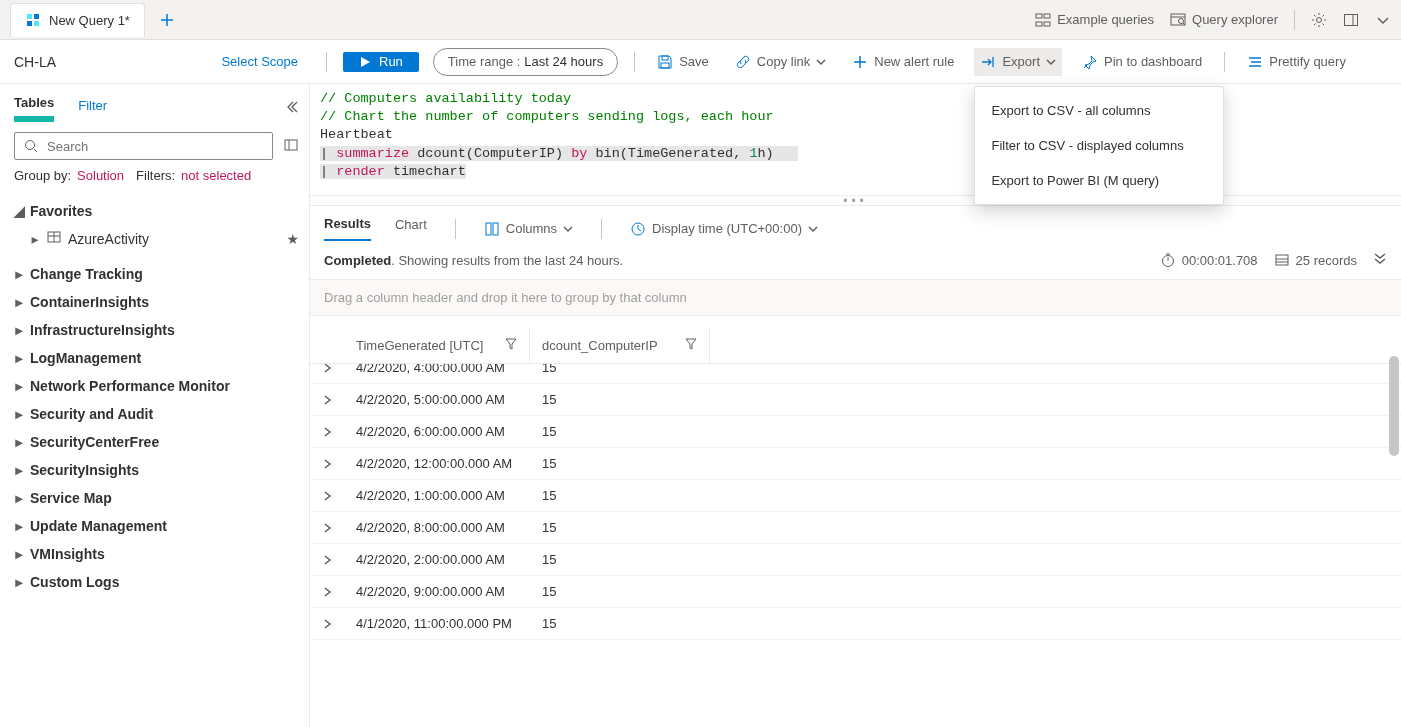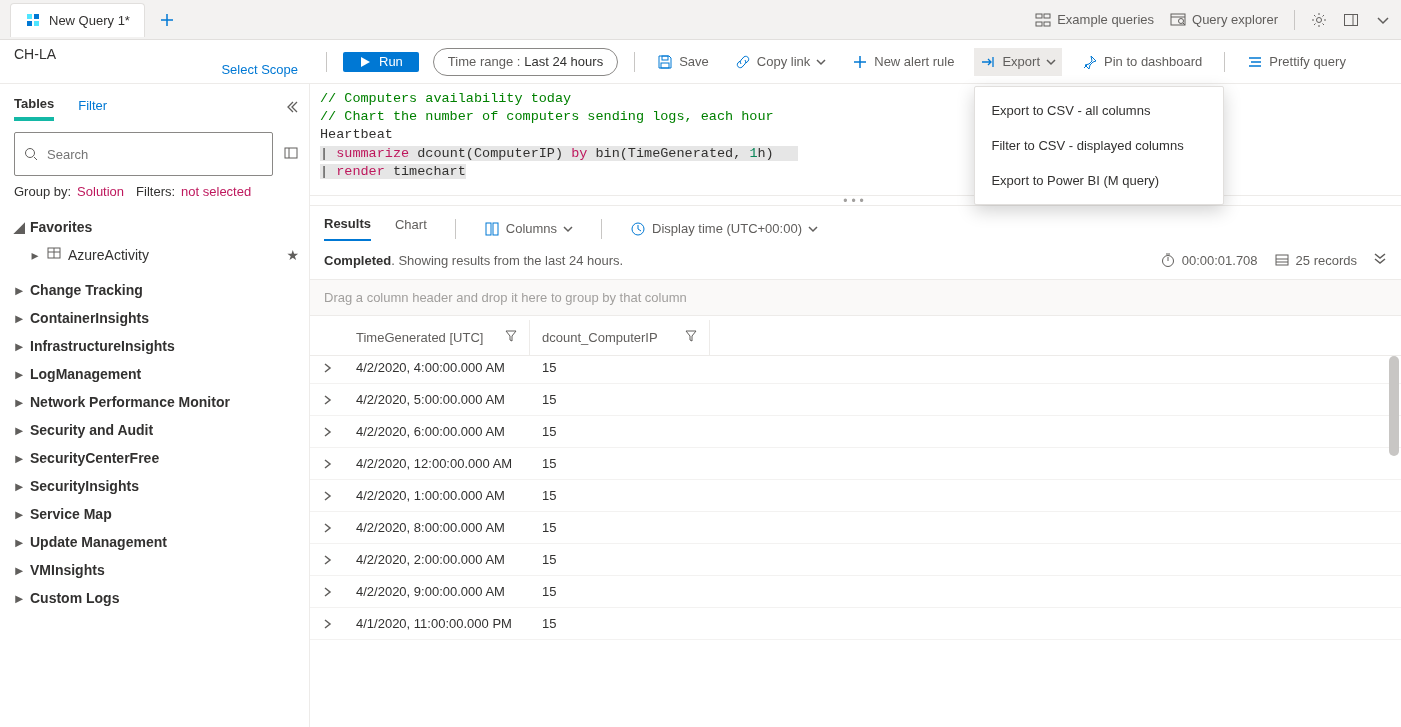--- a/index.html
+++ b/index.html
@@ -14,21 +14,21 @@
   .topbar-spacer { flex: 1; }
   .topbar-right { display: flex; align-items: center; gap: 16px; color: #605e5c; justify-content: center; }
   .topbar-right .btn-ghost { display: flex; align-items: center; gap: 6px; cursor: pointer; }
   .vsep { width: 1px; height: 20px; background: #c8c6c4; }
   .icon-svg { width: 16px; height: 16px; flex: none; }
 
   
   .toolbar { height: 44px; display: flex; align-items: center; padding: 0 10px; gap: 14px; border-bottom: 1px solid #edebe9; }
   .workspace-name { font-size: 14px; color: #323130; margin-right: auto; padding-left: 4px; }
   .select-scope { color: #0078d4; cursor: pointer; margin-left: auto; margin-right: 12px;}
-  .left-toolbar-area { width: 300px; display:flex; align-items:center;flex-direction:column;}
+  .left-toolbar-area { width: 300px; display:flex; align-items:center;}
   .run-btn { background: #0078d4; color: #fff; border: none; border-radius: 2px; height: 20px; padding: 0 16px; display: flex; align-items: center; gap: 8px; cursor: pointer; font-size: 13px; }
   .time-pill { height: 28px; border: 1px solid #8a8886; border-radius: 20px; padding: 0 14px; display: flex; align-items: center; gap: 4px; cursor: pointer; }
   .time-pill .label { color: #605e5c; }
   .time-pill .value { color: #323130; font-weight: 400; }
   .tool-btn { display: flex; align-items: center; gap: 6px; color: #605e5c; cursor: pointer; height: 28px; padding: 0 6px; white-space: nowrap;}
   .tool-btn.active { background: #edebe9; }
   .tool-group { display:flex; align-items:center; gap: 14px;}
   .toolbar .vsep { margin: 0 2px; }
 
   
@@ -36,25 +36,25 @@
   .export-menu { position: absolute; top: 38px; left: 0; width: 250px; background: #fff; border: 1px solid #e1dfdd; box-shadow: 0 6px 18px rgba(0,0,0,0.18); border-radius: 2px; padding: 6px 0; z-index: 50; }
   .export-menu .item { padding: 10px 16px; cursor: pointer; color: #323130; }
 
   
   .body { flex: 1; display: flex; min-height: 0; }
 
   
   .sidebar { width: 310px; border-right: 1px solid #edebe9; display: flex; flex-direction: column; padding: 8px 10px 0 14px; }
   .side-tabs { display: flex; gap: 24px; height: 32px; align-items:center; position: relative;}
   .side-tab { color: #323130; padding-bottom: 6px; cursor:pointer;}
-  .side-tab.active { font-weight: 600; border-bottom: 4px solid #14b8a6; }
+  .side-tab.active { font-weight: 600; border-bottom: 6px solid #14b8a6; }
   .side-tab.link { color: #0078d4; }
   .collapse { margin-left: auto; color: #605e5c; font-size: 14px; cursor:pointer;}
   .search-row { display:flex; align-items:center; gap: 10px; margin: 8px 0;}
-  .search { flex:1; height: 44px; border: 1px solid #8a8886; border-radius: 2px; display:flex; align-items:center; padding: 0 8px; gap: 6px; }
+  .search { flex:1; height: 28px; border: 1px solid #8a8886; border-radius: 2px; display:flex; align-items:center; padding: 0 8px; gap: 6px; }
   .search input { border:none; outline:none; flex:1; font-size: 13px; }
   .preview-icn { color:#605e5c; cursor:pointer;}
   .groupby-row { display:flex; gap: 6px; align-items:center; margin-bottom: 10px;}
   .groupby-row .link { color:#be185d; cursor:pointer;}
   .tree { font-size: 14px; }
   .tree-section { padding: 6px 0;}
   .tree-section .hdr { font-weight: 600; display:flex; align-items:center; gap:6px; cursor:pointer; padding: 4px 0;}
   .tree-children { padding-left: 16px; }
   .tree-item { display:flex; align-items:center; gap:6px; padding: 6px 0; cursor:pointer;}
   .caret { display:inline-block; width: 10px; text-align:center; color:#605e5c;}
@@ -80,21 +80,21 @@
   .res-tabs-sep { width:1px; height:20px; background:#c8c6c4; margin: 0 4px;}
 
   .status-row { display:flex; align-items:center; padding: 10px 14px; gap:10px; color:#605e5c; border-bottom:1px solid #edebe9;}
   .status-row .strong { color:#323130; font-weight:600; }
   .status-row .right { margin-left:auto; display:flex; align-items:center; gap:16px;}
   .expand-more { color:#605e5c; cursor:pointer; font-size:16px;}
 
   .group-bar { background:#faf9f8; color:#a19f9d; padding: 10px 14px; border-bottom:1px solid #edebe9;}
 
   .grid { flex:1; overflow:auto; }
-  .grid-header { display:flex; align-items:center; height:36px; border-bottom:1px solid #edebe9; position:sticky; top:4px; background:#fff; }
+  .grid-header { display:flex; align-items:center; height:36px; border-bottom:1px solid #edebe9; position:sticky; top:12px; background:#fff; }
   .gh-cell { display:flex; align-items:center; gap:8px; color:#605e5c; padding: 0 12px; border-right:1px solid #edebe9; height:100%;}
   .gh-cell:first-child { width: 34px; border-right:none; padding:0 8px;}
   .gh-cell.time { width: 186px; }
   .gh-cell.val { width: 180px; }
   .filter-icn { margin-left:auto; }
   .grid-row { display:flex; align-items:center; height:32px; border-bottom:1px solid #f3f2f1; }
   .gc { padding: 0 12px; }
   .gc.exp { width:34px; color:#605e5c; cursor:pointer; display:flex; align-items:center; justify-content:center;}
   .gc.time { width:186px; }
   .gc.val { width:180px; }

